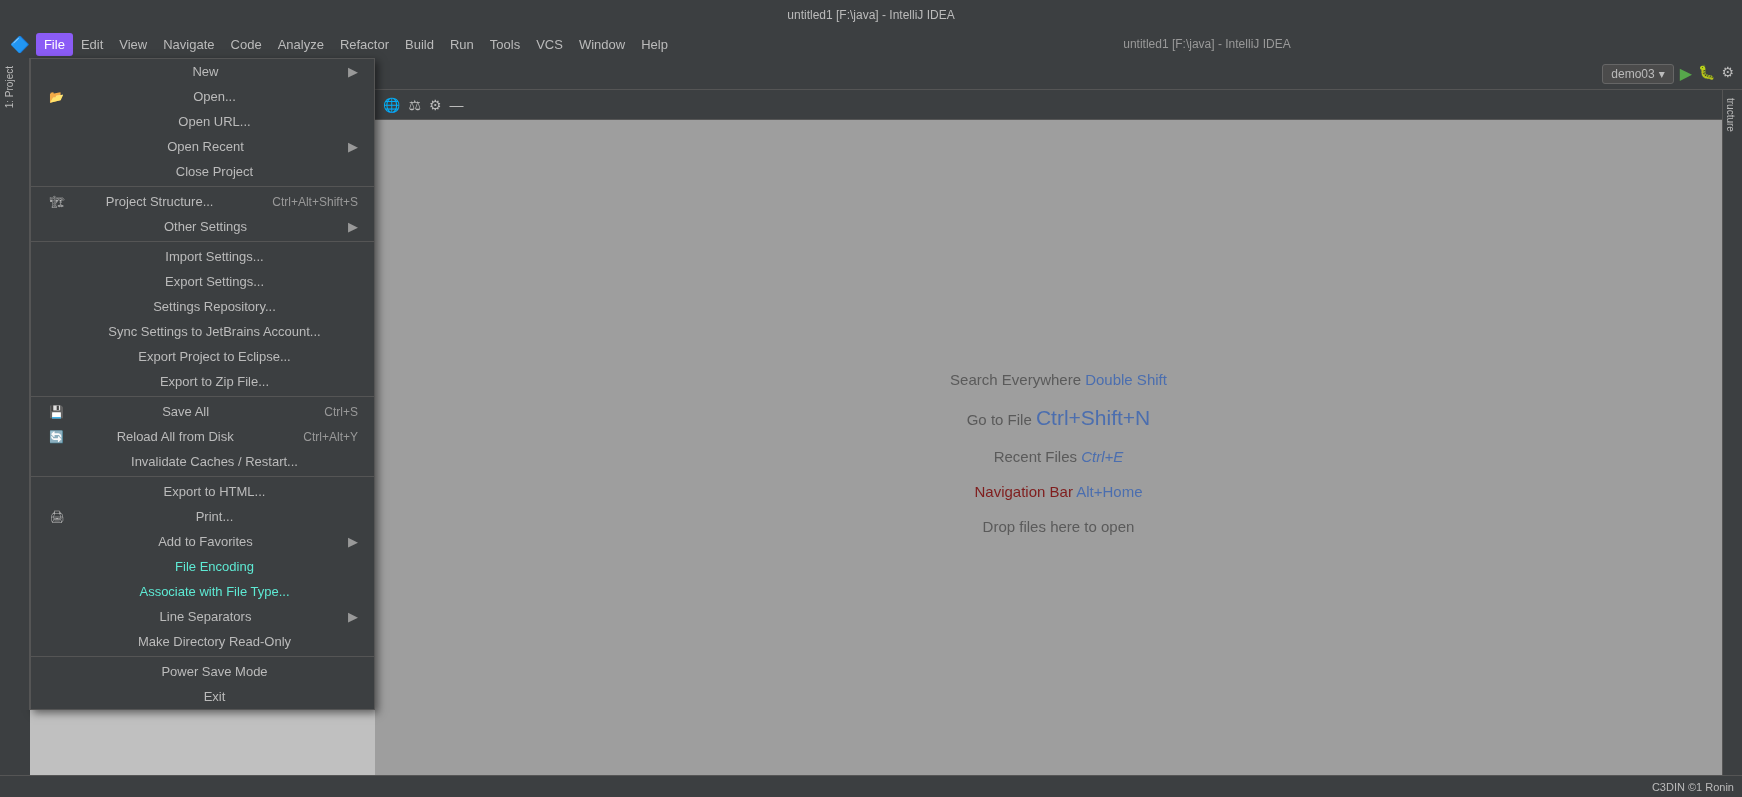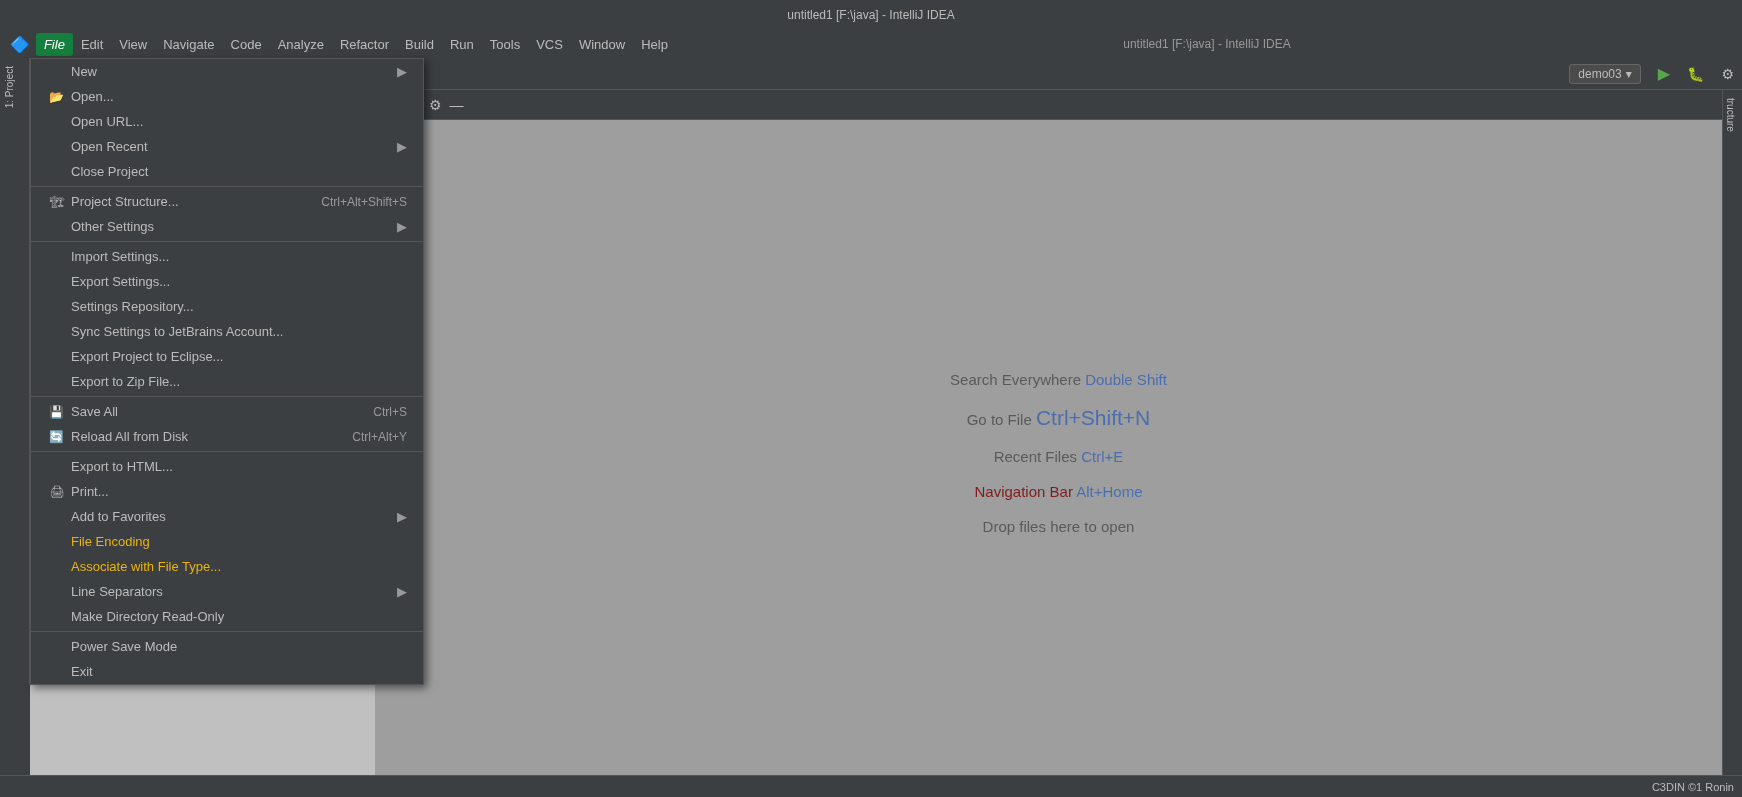--- a/index.html
+++ b/index.html
@@ -36,40 +36,39 @@
     }
     .menu-bar-item {
       padding: 4px 8px;
       color: #bbbbbb;
       cursor: pointer;
       border-radius: 3px;
       font-size: 13px;
       white-space: nowrap;
     }
     .menu-bar-item.active {
-      background: #15803d;
+      background: #8b5cf6;
       color: #ffffff;
-      font-style: italic;
     }
 
     
     .toolbar {
       height: 32px;
       background: #3c3f41;
       display: flex;
       align-items: center;
       padding: 0 8px;
       gap: 4px;
       border-bottom: 1px solid #555;
     }
     .toolbar-right {
       margin-left: auto;
       display: flex;
-      align-items: center;
-      gap: 17px;
+      align-items: flex-start;
+      gap: 6px;
     }
     .toolbar-btn {
       color: #bbbbbb;
       cursor: pointer;
       padding: 2px 6px;
       border-radius: 3px;
       font-size: 13px;
     }
     .run-config {
       background: #4b4b4b;
@@ -110,41 +109,42 @@
 
     
     .dropdown-overlay {
       position: absolute;
       top: 58px;
       left: 0;
       z-index: 200;
       display: flex;
     }
     .dropdown-menu {
-      width: 394px;
+      width: 345px;
       background: #3c3f41;
       border: 1px solid #555;
       box-shadow: 3px 3px 8px rgba(0,0,0,0.5);
       color: #bbbbbb;
       font-size: 13px;
+      text-align: center;
     }
     .menu-item {
       display: flex;
       align-items: center;
       padding: 5px 16px;
       cursor: pointer;
       white-space: nowrap;
       position: relative;
     }
     .menu-item.highlighted {
       background: #4b6eaf;
       color: #fff;
     }
     .menu-item.disabled {
-      color: #eab308;
+      color: #5eead4;
       cursor: default;
     }
     .menu-item-label {
       flex: 1;
     }
     .menu-item-shortcut {
       color: #999;
       font-size: 12px;
       margin-left: 24px;
     }
@@ -297,20 +297,24 @@
       <span class="menu-item-label">Save All</span>
       <span class="menu-item-shortcut">Ctrl+S</span>
     </div>
 
     <div class="menu-item">
       <span class="menu-item-icon">🔄</span>
       <span class="menu-item-label">Reload All from Disk</span>
       <span class="menu-item-shortcut">Ctrl+Alt+Y</span>
     </div>
 
+    <div class="menu-item">
+      <span class="menu-item-icon"></span>
+      <span class="menu-item-label">Invalidate Caches / Restart...</span>
+    </div>
     <div class="menu-separator"></div>
 
     <div class="menu-item">
       <span class="menu-item-icon"></span>
       <span class="menu-item-label">Export to HTML...</span>
     </div>
 
     <div class="menu-item">
       <span class="menu-item-icon">🖨</span>
       <span class="menu-item-label">Print...</span>
@@ -365,21 +369,21 @@
     <span style="color:#bbbbbb; font-size:14px; cursor:pointer;">⚙</span>
     <span style="color:#bbbbbb; font-size:14px; cursor:pointer;">—</span>
   </div>
   <div style="margin-top:40px;">
     <span style="color:#5a5a5a; font-size:15px;">Search Everywhere </span><span style="color:#4b6eaf; font-size:15px;">Double Shift</span>
   </div>
   <div>
     <span style="color:#5a5a5a; font-size:15px;">Go to File </span><span style="color:#4b6eaf; font-size:21px;">Ctrl+Shift+N</span>
   </div>
   <div>
-    <span style="color:#5a5a5a; font-size:15px;">Recent Files </span><span style="color:#4b6eaf; font-size:15px;">Ctrl+E</span>
+    <span style="color:#5a5a5a; font-size:15px;">Recent Files </span><span style="color:#4b6eaf; font-size:15px;font-style:italic;">Ctrl+E</span>
   </div>
   <div>
     <span style="color:#7f1d1d; font-size:15px;">Navigation Bar </span><span style="color:#4b6eaf; font-size:15px;">Alt+Home</span>
   </div>
   <div>
     <span style="color:#5a5a5a; font-size:15px;">Drop files here to open</span>
   </div>
 </div>
 
 <div style="position:absolute; top:90px; left:0; width:30px; bottom:22px; background:#3c3f41; display:flex; flex-direction:column; align-items:center; padding-top:4px; gap:8px;">

